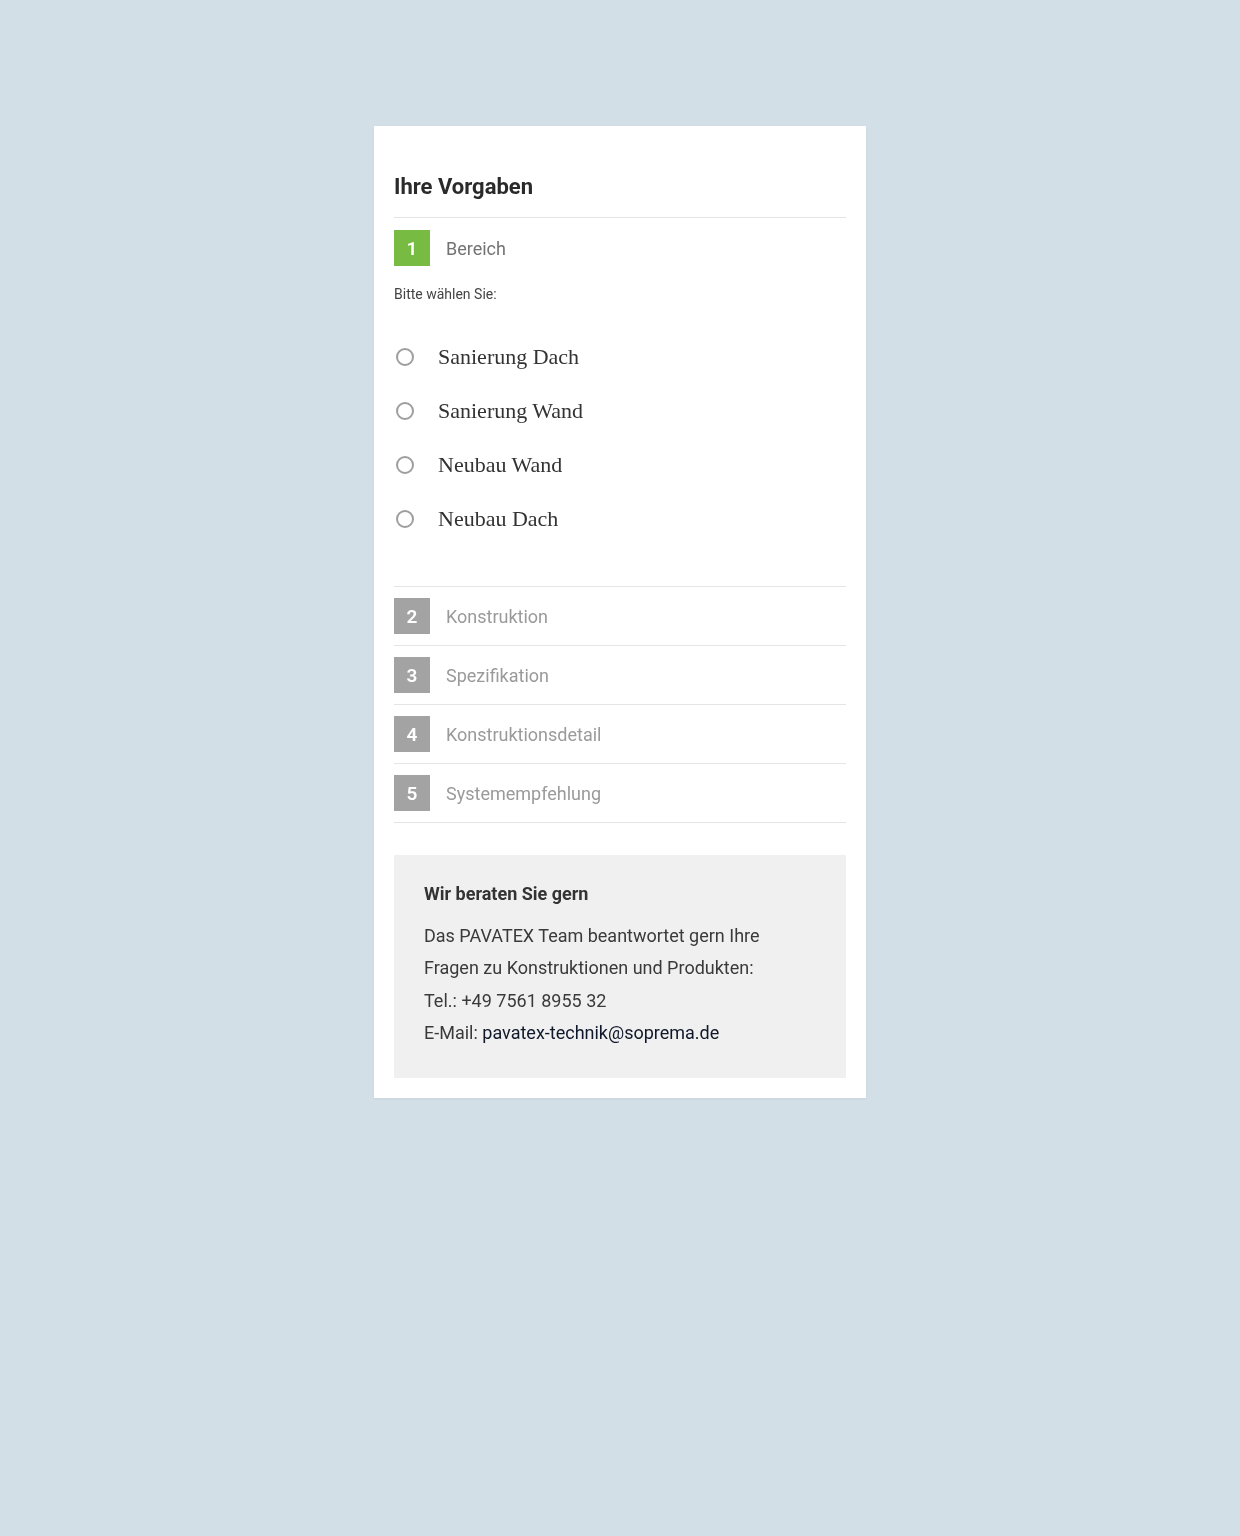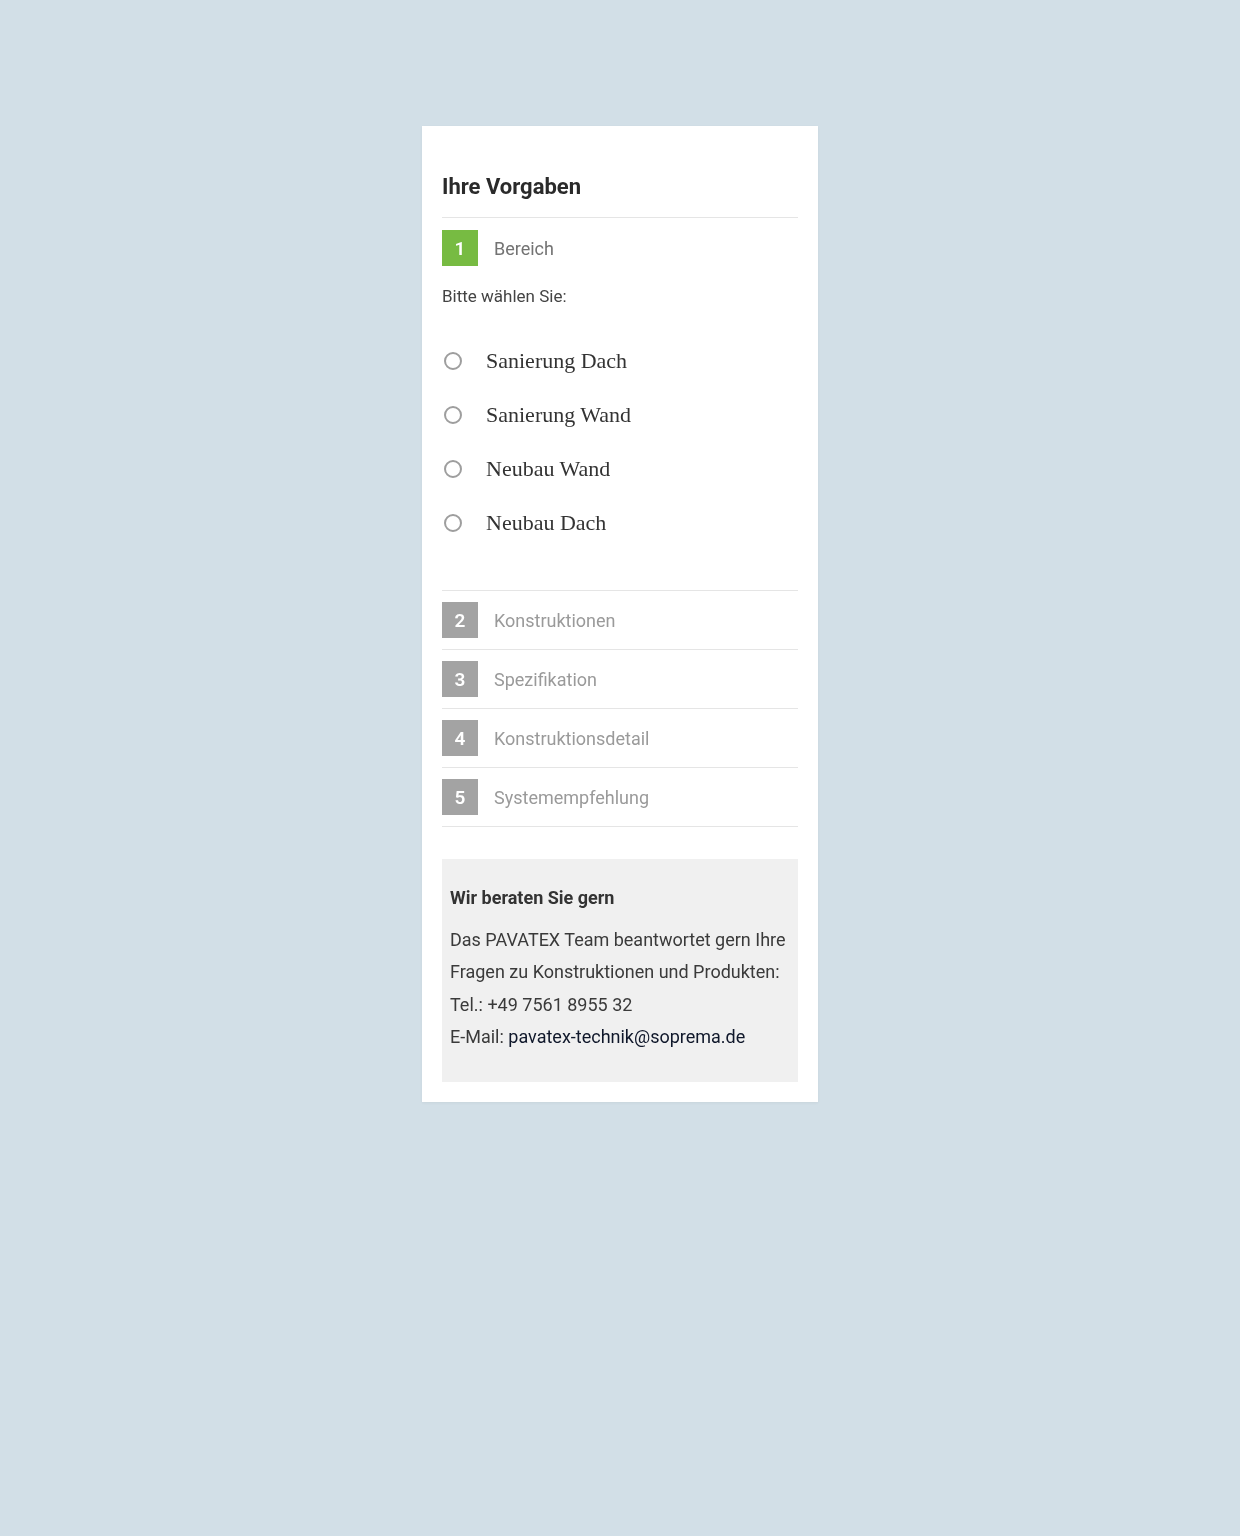--- a/index.html
+++ b/index.html
@@ -12,21 +12,21 @@
       background: #d2dfe7;
       width: 1240px;
       height: 1536px;
       display: flex;
       align-items: flex-start;
       justify-content: center;
       padding-top: 126px;
     }
     .card {
       background: #ffffff;
-      width: 396px;
+      width: 492px;
       padding: 48px 20px 20px 20px;
       box-shadow: 0 1px 3px rgba(0,0,0,0.05);
     }
     .title {
       font-size: 22px;
       font-weight: 700;
       color: #2a2a2a;
       margin-bottom: 18px;
     }
     .divider {
@@ -60,21 +60,21 @@
       margin-left: 16px;
       font-size: 18px;
     }
     .step-label.active {
       color: #737373;
     }
     .step-label.inactive {
       color: #9a9a9a;
     }
     .prompt {
-      font-size: 17px;
+      font-size: 14px;
       color: #444444;
       margin-top: 8px;
       margin-bottom: 28px;
     }
     .options {
       list-style: none;
       margin-bottom: 40px;
     }
     .option {
       display: flex;
@@ -103,21 +103,21 @@
       display: flex;
       align-items: center;
       padding: 11px 0;
       border-top: 1px solid #e5e5e5;
     }
     .step-row:last-child {
       border-bottom: 1px solid #e5e5e5;
     }
     .info-box {
       background: #f0f0f0;
-      padding: 28px 8px;
+      padding: 28px 30px;
       margin-top: 32px;
     }
     .info-title {
       font-size: 18px;
       font-weight: 700;
       color: #333333;
       margin-bottom: 16px;
     }
     .info-text {
       font-size: 18px;
@@ -158,21 +158,21 @@
     </li>
     <li class="option">
       <span class="radio"></span>
       <span class="option-label">Neubau Dach</span>
     </li>
   </ul>
 
   <div class="steps-list">
     <div class="step-row">
       <div class="step-number inactive">2</div>
-      <div class="step-label inactive">Konstruktionen</div>
+      <div class="step-label inactive">Konstruktion</div>
     </div>
     <div class="step-row">
       <div class="step-number inactive">3</div>
       <div class="step-label inactive">Spezifikation</div>
     </div>
     <div class="step-row">
       <div class="step-number inactive">4</div>
       <div class="step-label inactive">Konstruktionsdetail</div>
     </div>
     <div class="step-row">

